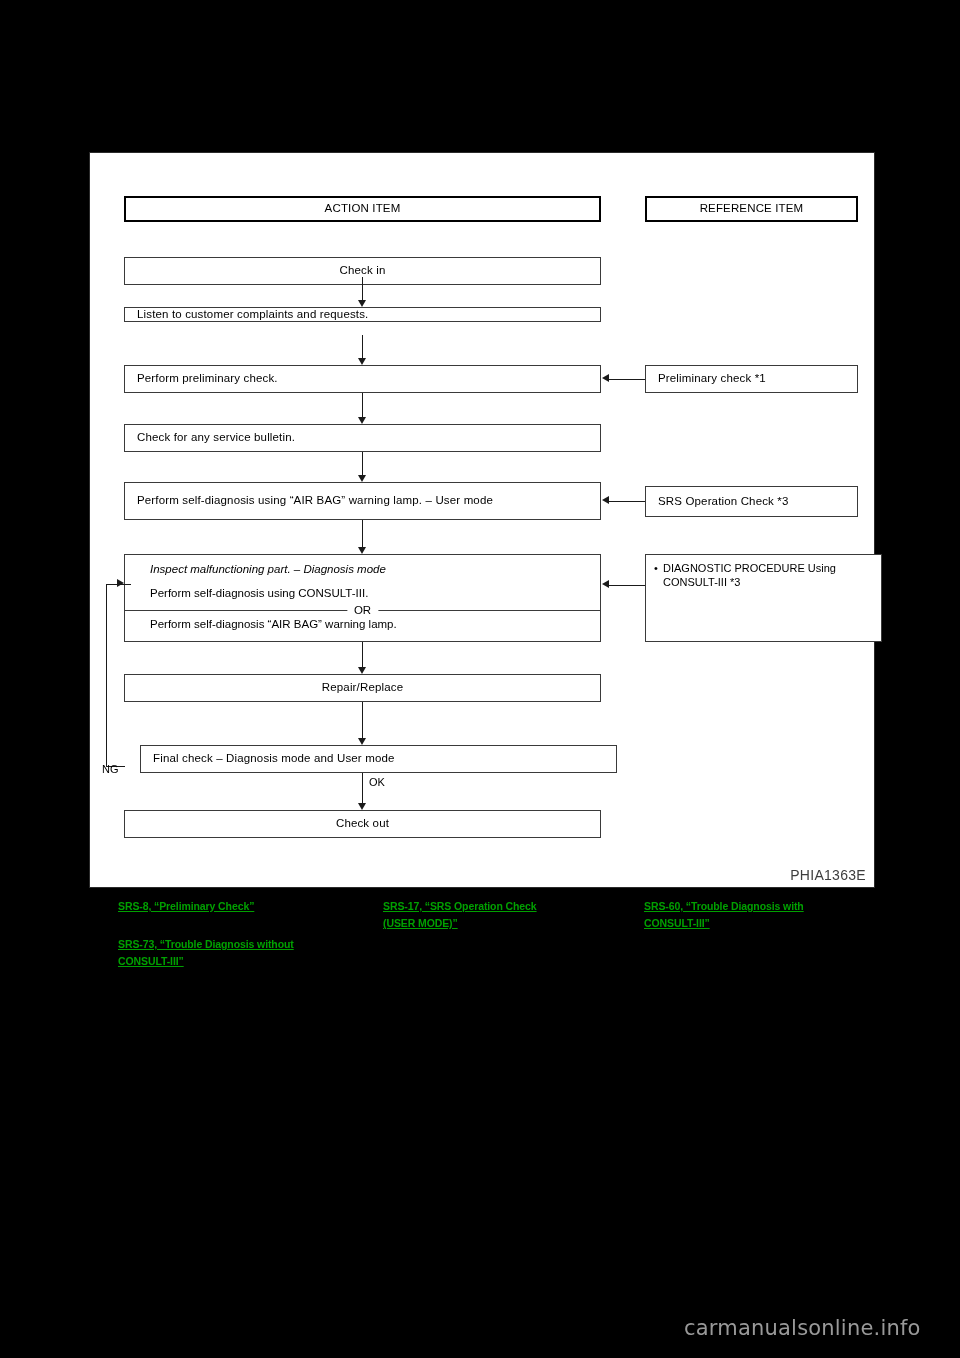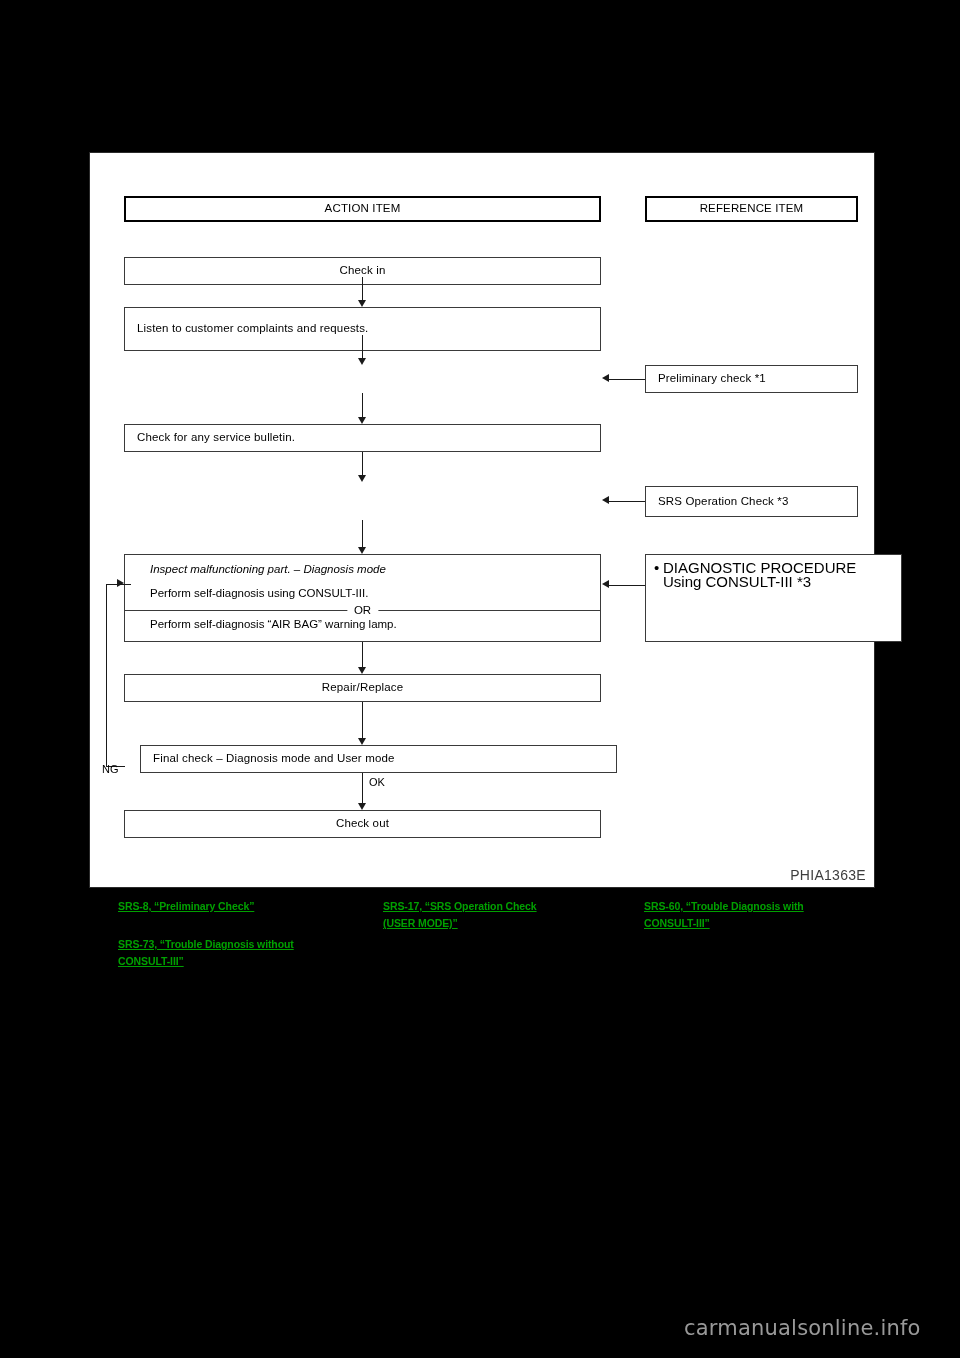--- a/index.html
+++ b/index.html
@@ -101,27 +101,27 @@
     left: 25px;
     top: 63px;
     font-size: 11.5px;
   }
 
   
   #ref-diag-box {
     position: absolute;
     left: 644px;
     top: 553px;
-    width: 257px;
+    width: 237px;
     height: 88px;
     background: #ffffff;
     border: 1px solid #3a3a3a;
     box-sizing: border-box;
     padding: 6px 6px 0 8px;
-    font-size: 15px;
+    font-size: 11px;
     line-height: 14.4px;
   }
   #ref-diag-box ul {
     margin: 0;
     padding: 0;
     list-style: none;
   }
   #ref-diag-box li {
     position: relative;
     padding-left: 9px;
@@ -225,29 +225,35 @@
     <div class="txt">ACTION ITEM</div>
   </div>
   <div class="box header" style="left:555px; top:43px; width:213px; height:26px;">
     <div class="txt">REFERENCE ITEM</div>
   </div>
 
   <div class="box" style="left:34px; top:96px; width:477px; height:28px;margin-top:8px;">
     <div class="txt">Check in</div>
   </div>
 
-  <div class="box" style="left:34px; top:154px; width:477px; height:44px;">
+  <div class="box" style="left:34px; top:154px; width:477px; height:15px;">
     <div class="txt left">Listen to customer complaints and requests.</div>
   </div>
 
+  <div class="box" style="left:34px; top:212px; width:477px; height:28px;">
+    <div class="txt left">Perform preliminary check.</div>
+  </div>
 
   <div class="box" style="left:34px; top:271px; width:477px; height:28px;">
     <div class="txt left">Check for any service bulletin.</div>
   </div>
 
+  <div class="box" style="left:34px; top:329px; width:477px; height:38px;">
+    <div class="txt left">Perform self-diagnosis using “AIR BAG” warning lamp. – User mode</div>
+  </div>
 
   <div class="box" style="left:34px; top:521px; width:477px; height:28px;">
     <div class="txt">Repair/Replace</div>
   </div>
 
   <div class="box" style="left:50px; top:592px; width:477px; height:28px;">
     <div class="txt left">Final check – Diagnosis mode and User mode</div>
   </div>
 
   <div class="box" style="left:34px; top:657px; width:477px; height:28px;">

